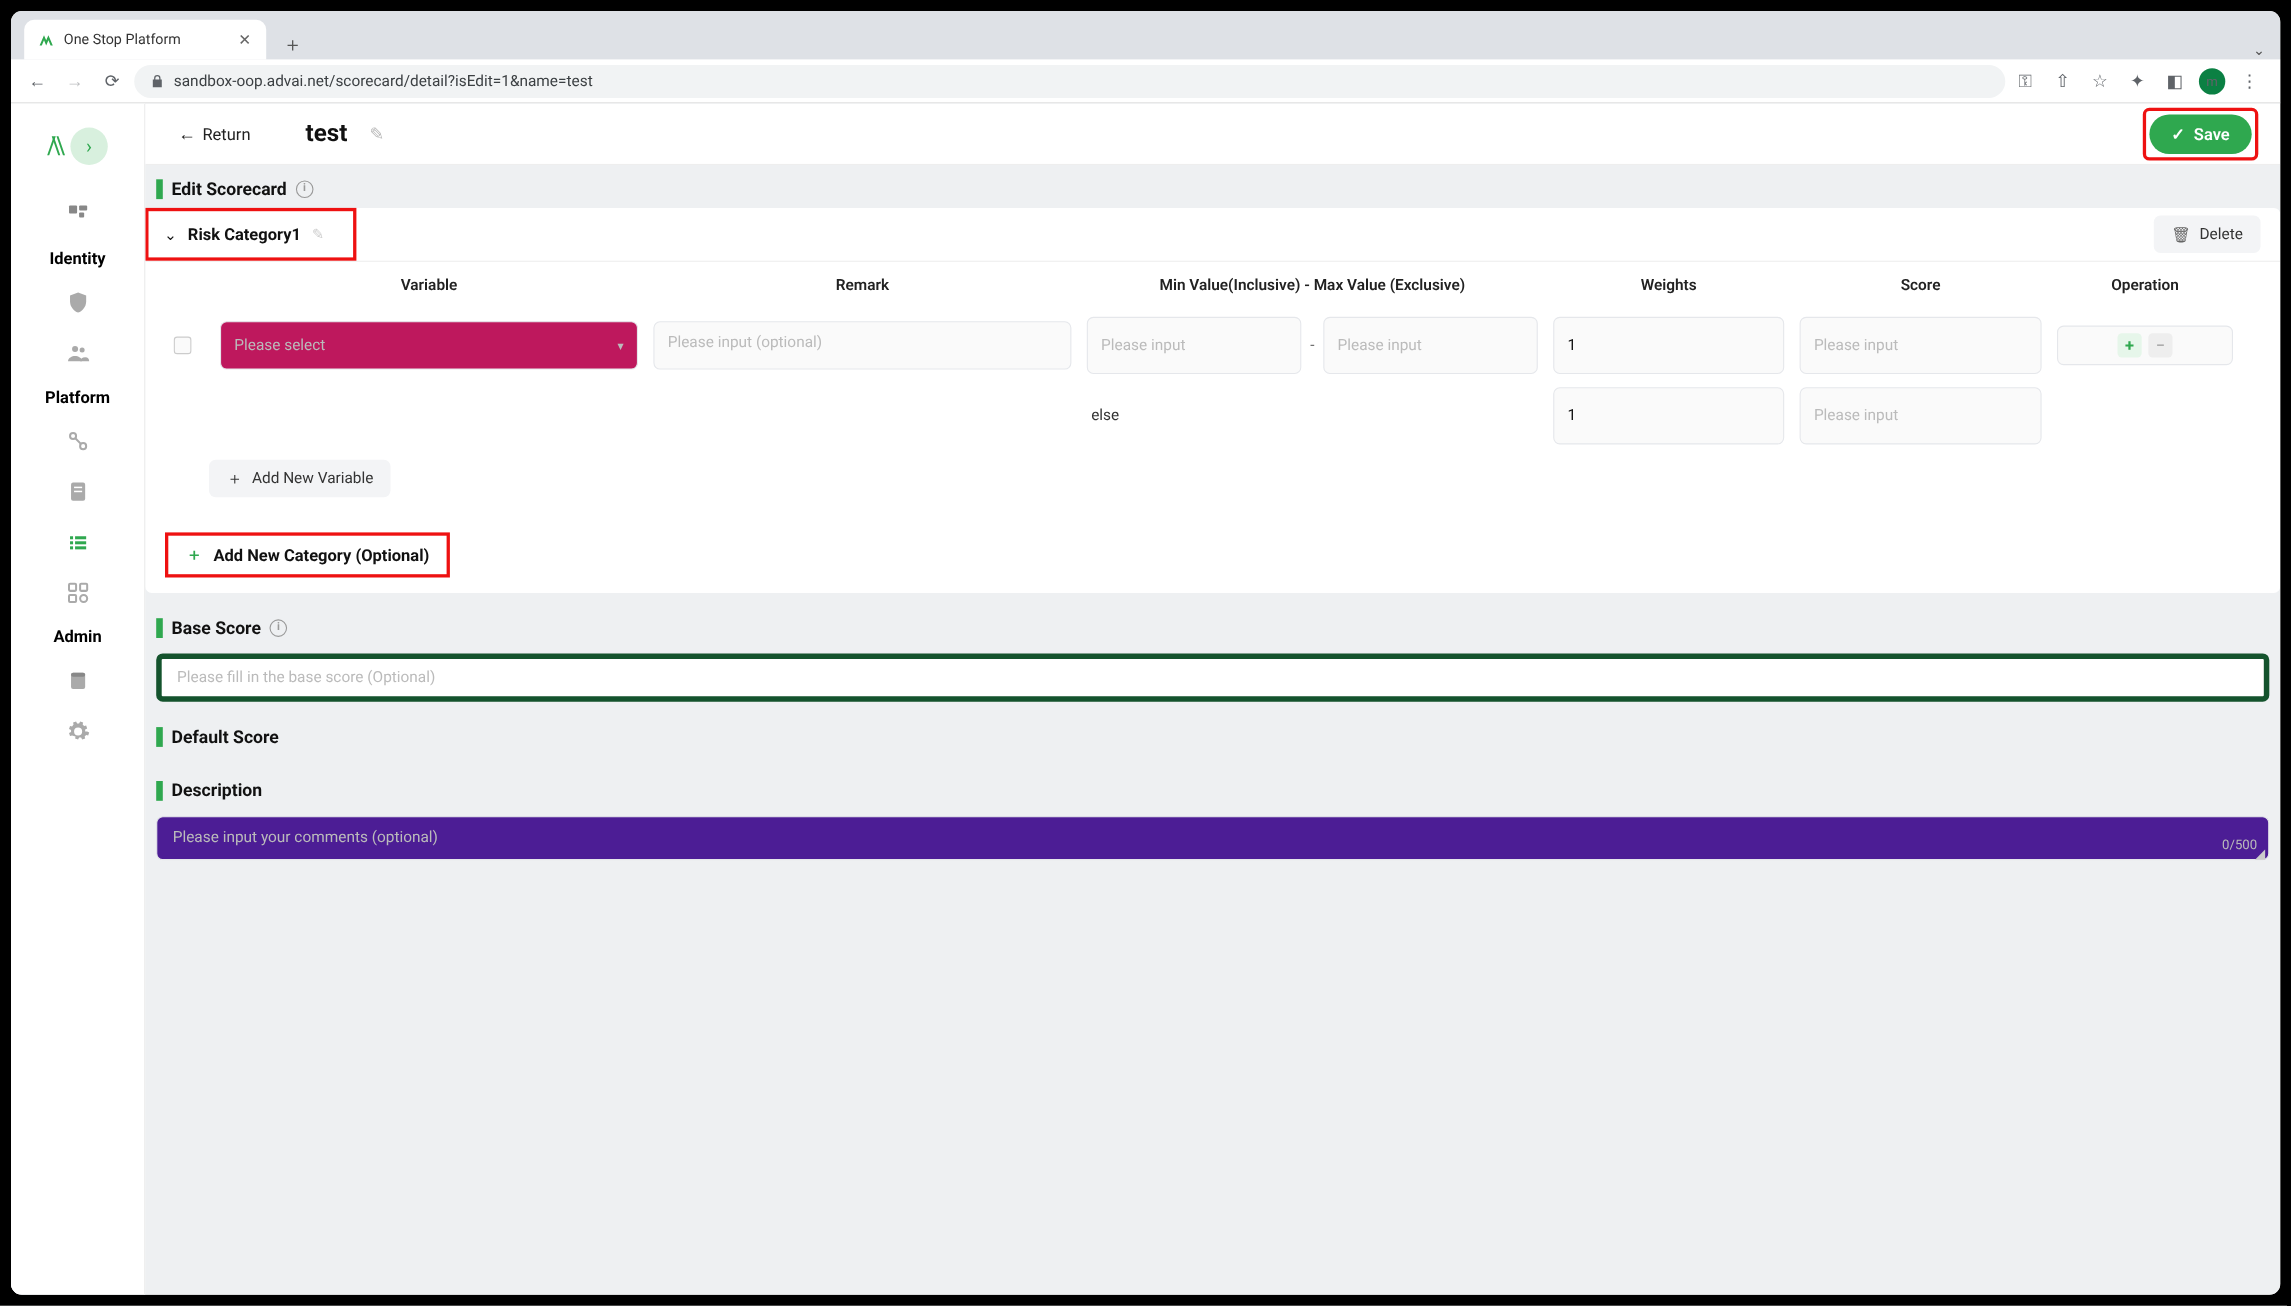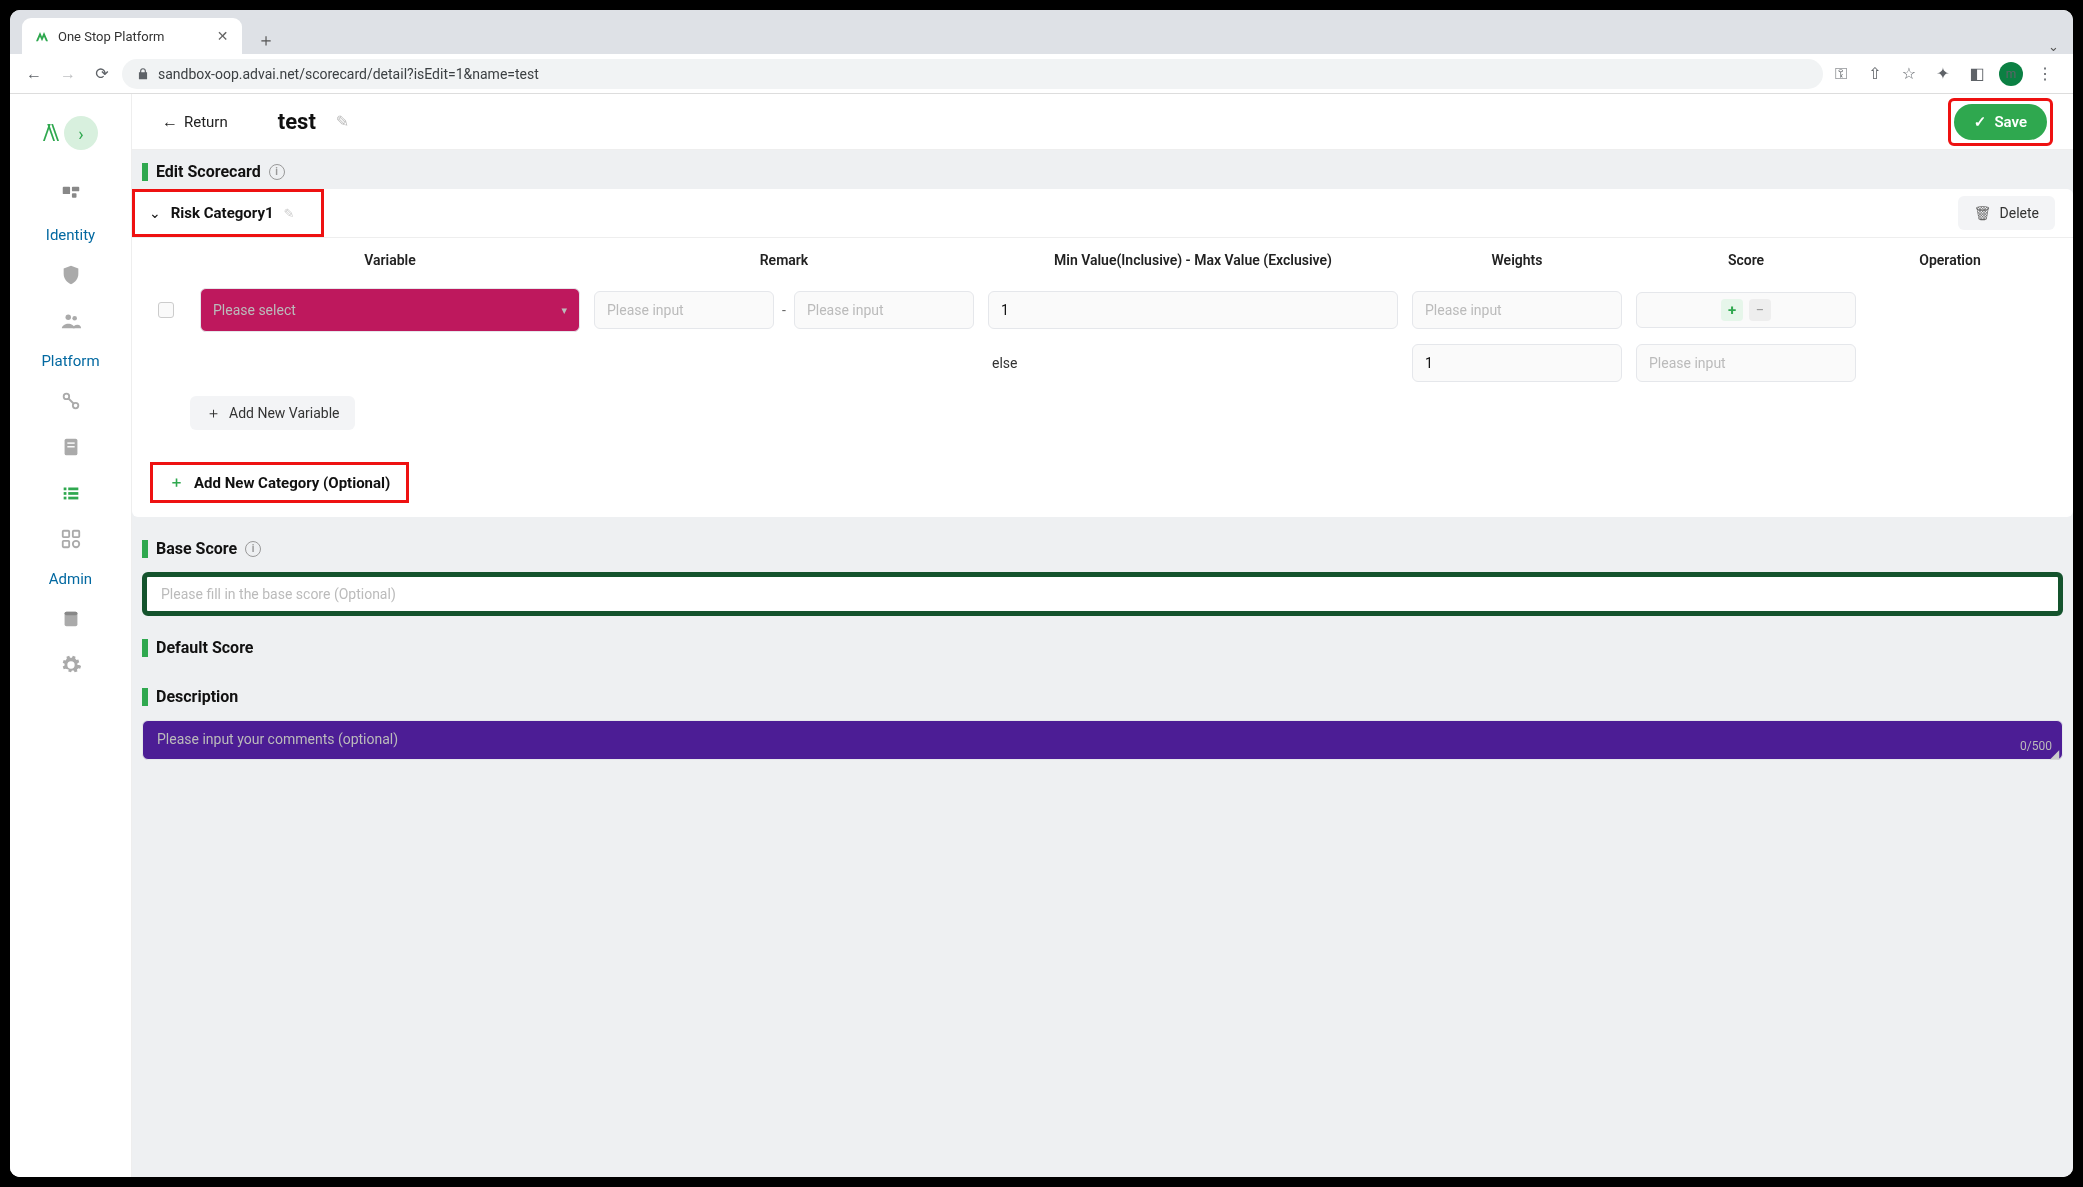--- a/index.html
+++ b/index.html
@@ -22,21 +22,21 @@
 .addrbar .right-icons span,.addrbar .right-icons div { width:24px; height:24px; display:flex; align-items:center; justify-content:center; color:#5f6368; cursor:pointer; }
 .avatar-circle { width:24px; height:24px; border-radius:50%; background:#0b8043; color:#fff; font-size:12px; display:flex; align-items:center; justify-content:center; }
 
 
 .app { flex:1; display:flex; background:#eef0f2; overflow:hidden; }
 .sidebar { width:122px; background:#fff; display:flex; flex-direction:column; padding-top:14px; gap:4px; border-right:1px solid #eee; }
 .logo-row { display:flex; align-items:center; justify-content:center; gap:8px; padding:8px 0 20px; }
 .logo-m { color:#2fa84f; font-weight:700; font-size:26px; font-family:Georgia,serif; letter-spacing:-3px; }
 .collapse-circle { width:34px; height:34px; border-radius:50%; background:#d8f0de; color:#2fa84f; display:flex; align-items:center; justify-content:center; font-size:18px; cursor:pointer; }
 .side-icon { width:100%; display:flex; justify-content:center; padding:10px 0; color:#888; cursor:pointer; }
-.side-label { text-align:center; font-size:15px; font-weight:400; color:#0369a1; padding:6px 0; }
+.side-label { text-align:center; font-size:15px; font-weight:700; color:#000000; padding:6px 0; }
 .side-icon svg { width:22px; height:22px; }
 
 .main { flex:1; display:flex; flex-direction:column; overflow:hidden; }
 .topbar { background:#fff; height:56px; display:flex; align-items:center; padding:0 20px; border-bottom:1px solid #eee; }
 .return-btn { display:flex; align-items:center; gap:6px; font-size:15px; color:#222; cursor:pointer; padding:6px 10px; }
 .return-btn .arr { font-size:16px; }
 .title-edit { margin-left:40px; display:flex; align-items:center; gap:20px;text-align:center; }
 .title-edit .title { font-size:22px; font-weight:700; color:#111; }
 .title-edit .pencil { color:#bbb; cursor:pointer; }
 .save-btn-wrap { margin-left:auto; border:3px solid #e11; border-radius:6px; padding:3px; }
@@ -64,21 +64,21 @@
 .table-head > div { text-align:center; }
 .table-head > div:nth-child(2),.table-head > div:nth-child(3){text-align:center;}
 .table-row { min-height:52px; padding-top:6px; padding-bottom:6px; }
 
 .cb-wrap { display:flex; justify-content:center; }
 .cb { width:16px; height:16px; border:1px solid #ccc; border-radius:3px; background:#fafafa; cursor:pointer; }
 .select-box { height:44px; background:#be185d; border:1px solid #e5e7eb; border-radius:6px; display:flex; align-items:center; padding:0 12px; color:#bbb; font-size:14px; cursor:pointer; justify-content:space-between; }
 .select-box .dd { color:#bbb; font-size:11px; }
 .textarea-box { height:44px; background:#fafafa; border:1px solid #e5e7eb; border-radius:6px; padding:10px 12px; color:#bbb; font-size:14px; }
 .range-pair { display:flex; align-items:center; gap:6px; }
-.input-box { height:38px; background:#fafafa; border:1px solid #e5e7eb; border-radius:6px; padding:0 12px; color:#bbb; font-size:14px; display:flex; align-items:center; flex:1; }
+.input-box { height:52px; background:#fafafa; border:1px solid #e5e7eb; border-radius:6px; padding:0 12px; color:#bbb; font-size:14px; display:flex; align-items:center; flex:1; }
 .input-box.filled { color:#111; }
 .range-dash { color:#666; font-size:14px; padding:0 2px; }
 .op-btns { display:flex; gap:6px; justify-content:center; background:#fafafa; border:1px solid #e5e7eb; border-radius:6px; padding:6px; }
 .op-add { width:22px; height:22px; border-radius:4px; background:#e6f6ea; color:#2fa84f; display:flex; align-items:center; justify-content:center; font-weight:700; cursor:pointer; font-size:15px; }
 .op-del { width:22px; height:22px; border-radius:4px; background:#eee; color:#999; display:flex; align-items:center; justify-content:center; cursor:pointer; font-size:15px; }
 
 .sub-row { display:grid; grid-template-columns:40px 380px 380px 410px 210px 220px 160px; gap:14px; align-items:center; padding:6px 14px; }
 .sub-row .else-text { font-size:14px; color:#333; padding-left:4px; }
 .add-var { display:inline-flex; align-items:center; gap:8px; background:#f3f4f6; border:none; border-radius:6px; height:34px; padding:0 16px; font-size:14px; color:#333; cursor:pointer; }
 .add-var .plus { font-size:15px; }
@@ -263,20 +263,23 @@
             </div>
 
             <div class="table-row">
               <div class="cb-wrap">
                   <div class="cb"></div>
                 </div>
               <div class="select-box">
                 <span>Please select</span>
                 <span class="dd">▾</span>
               </div>
+              <div class="textarea-box">
+                <span>Please input (optional)</span>
+              </div>
               <div class="range-pair">
                 <div class="input-box">
                   <span>Please input</span>
                 </div>
                 <span class="range-dash">-</span>
                 <div class="input-box">
                   <span>Please input</span>
                 </div>
               </div>
               <div class="input-box filled">

